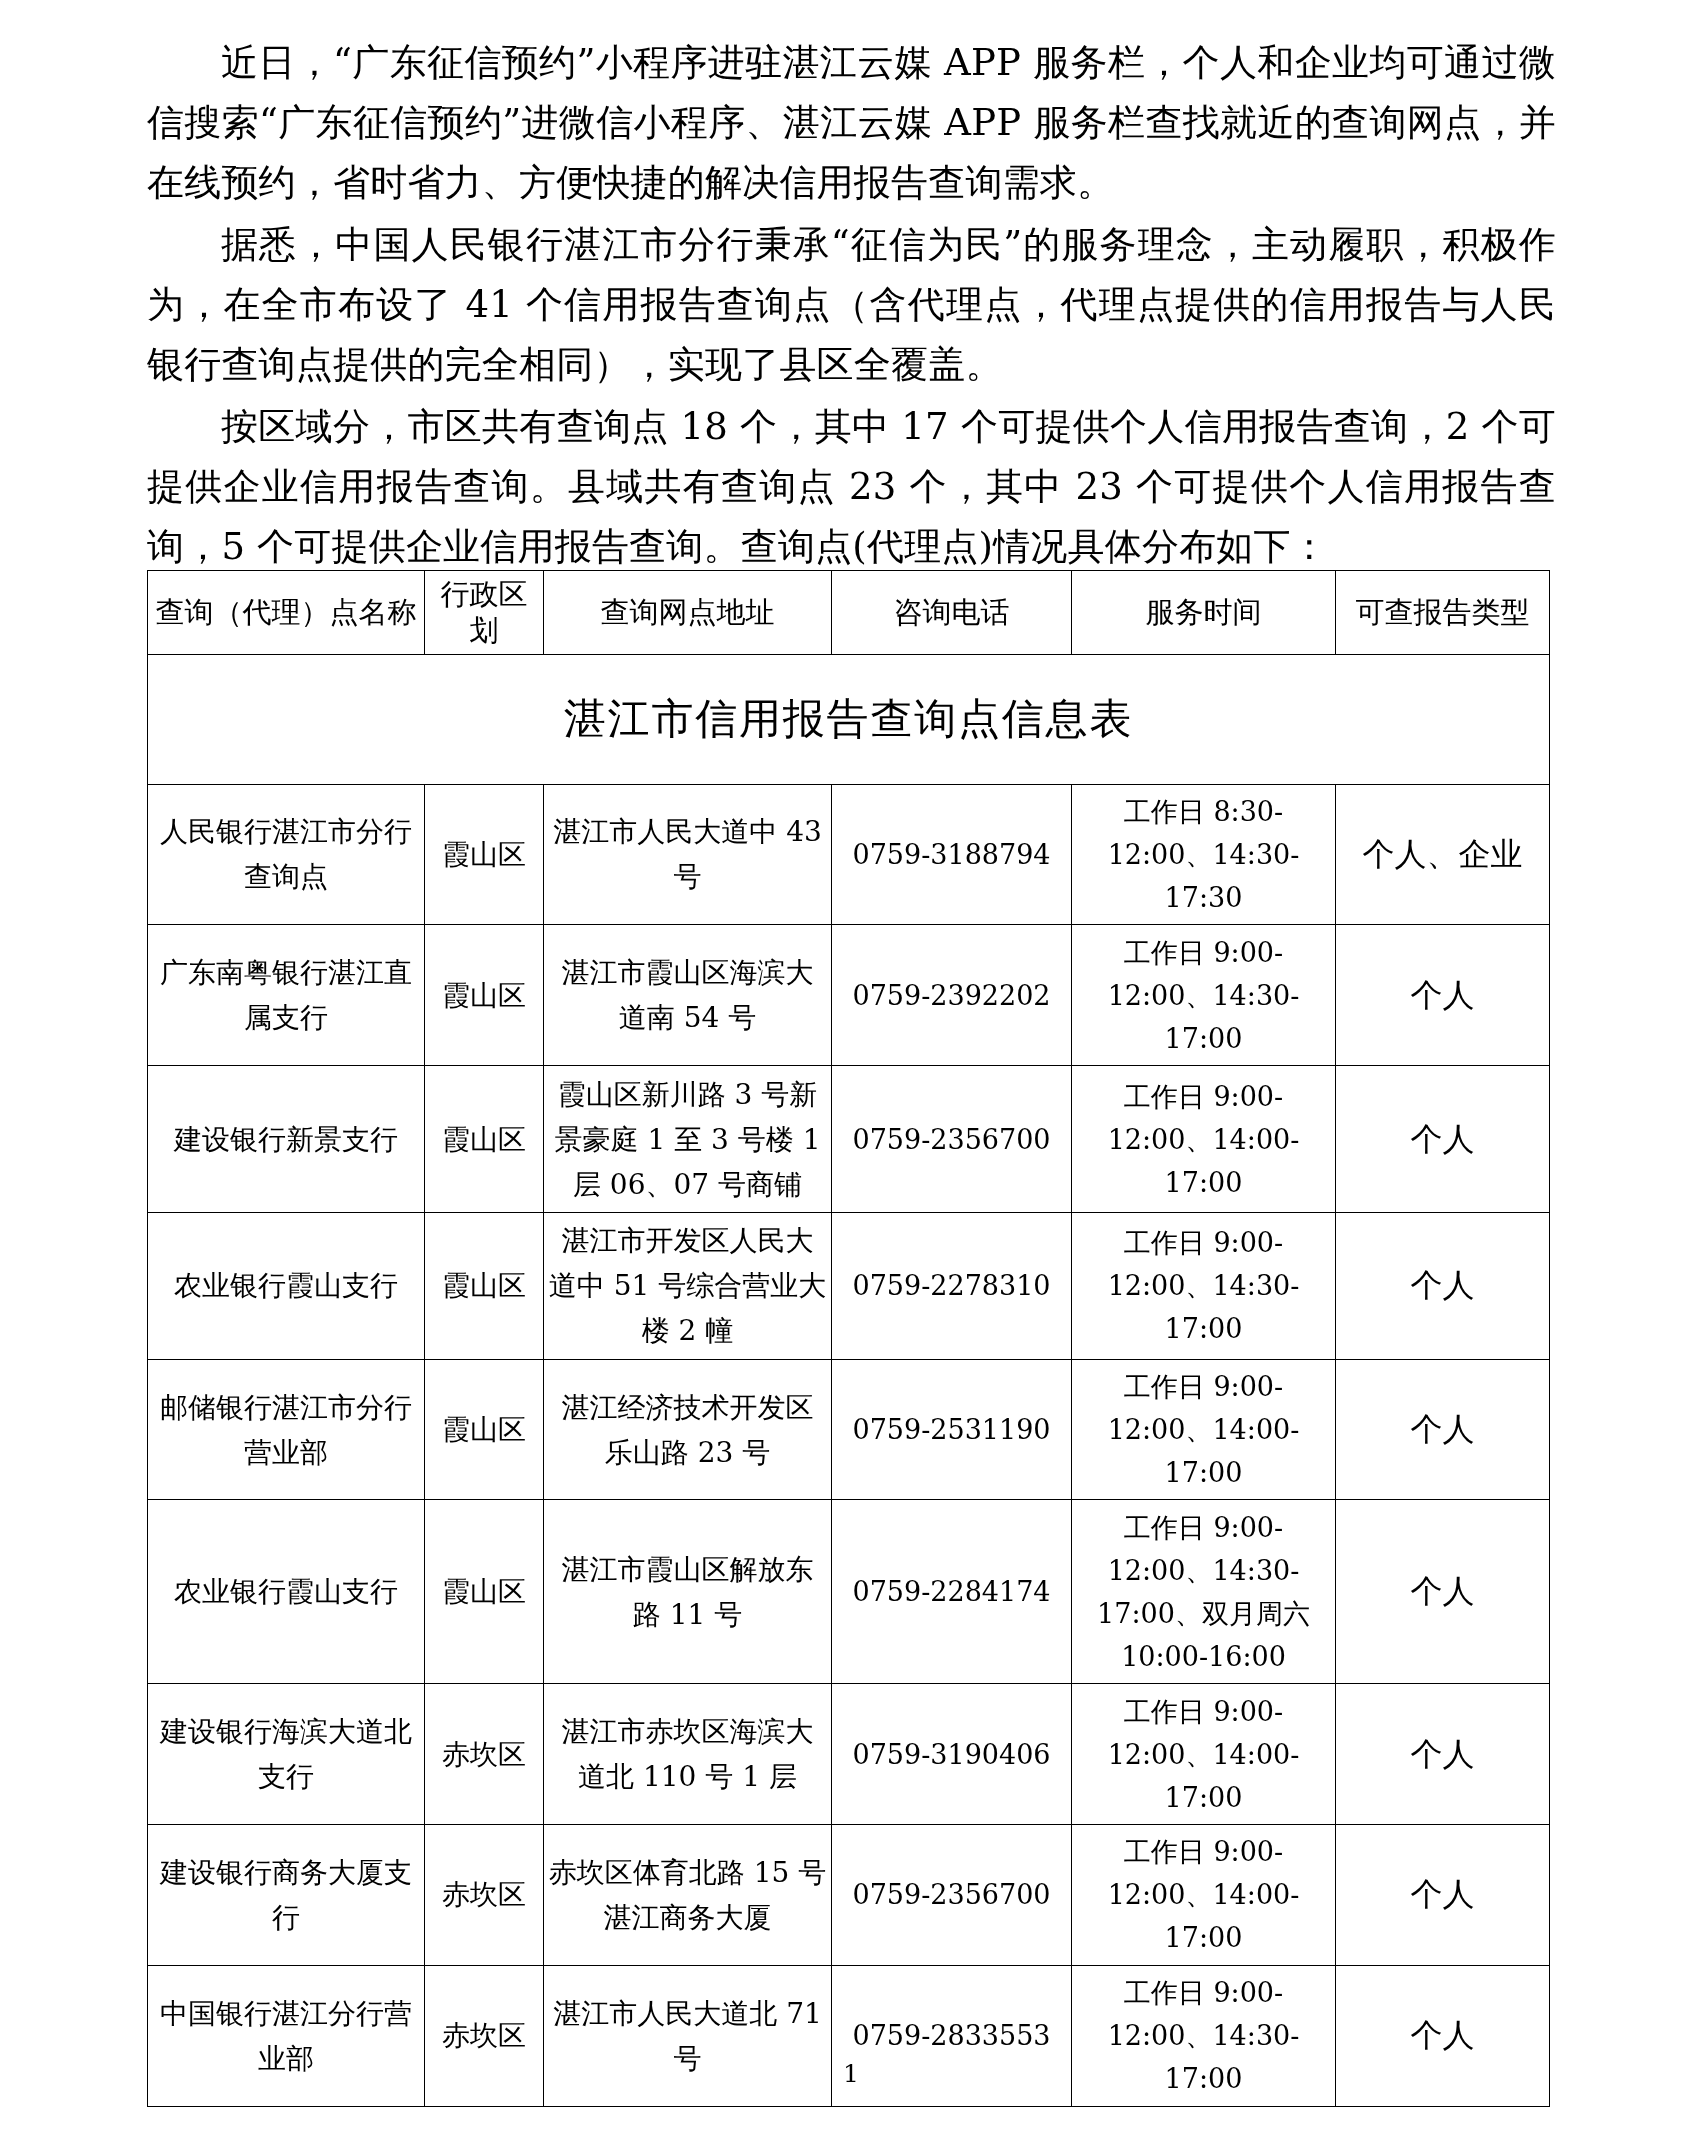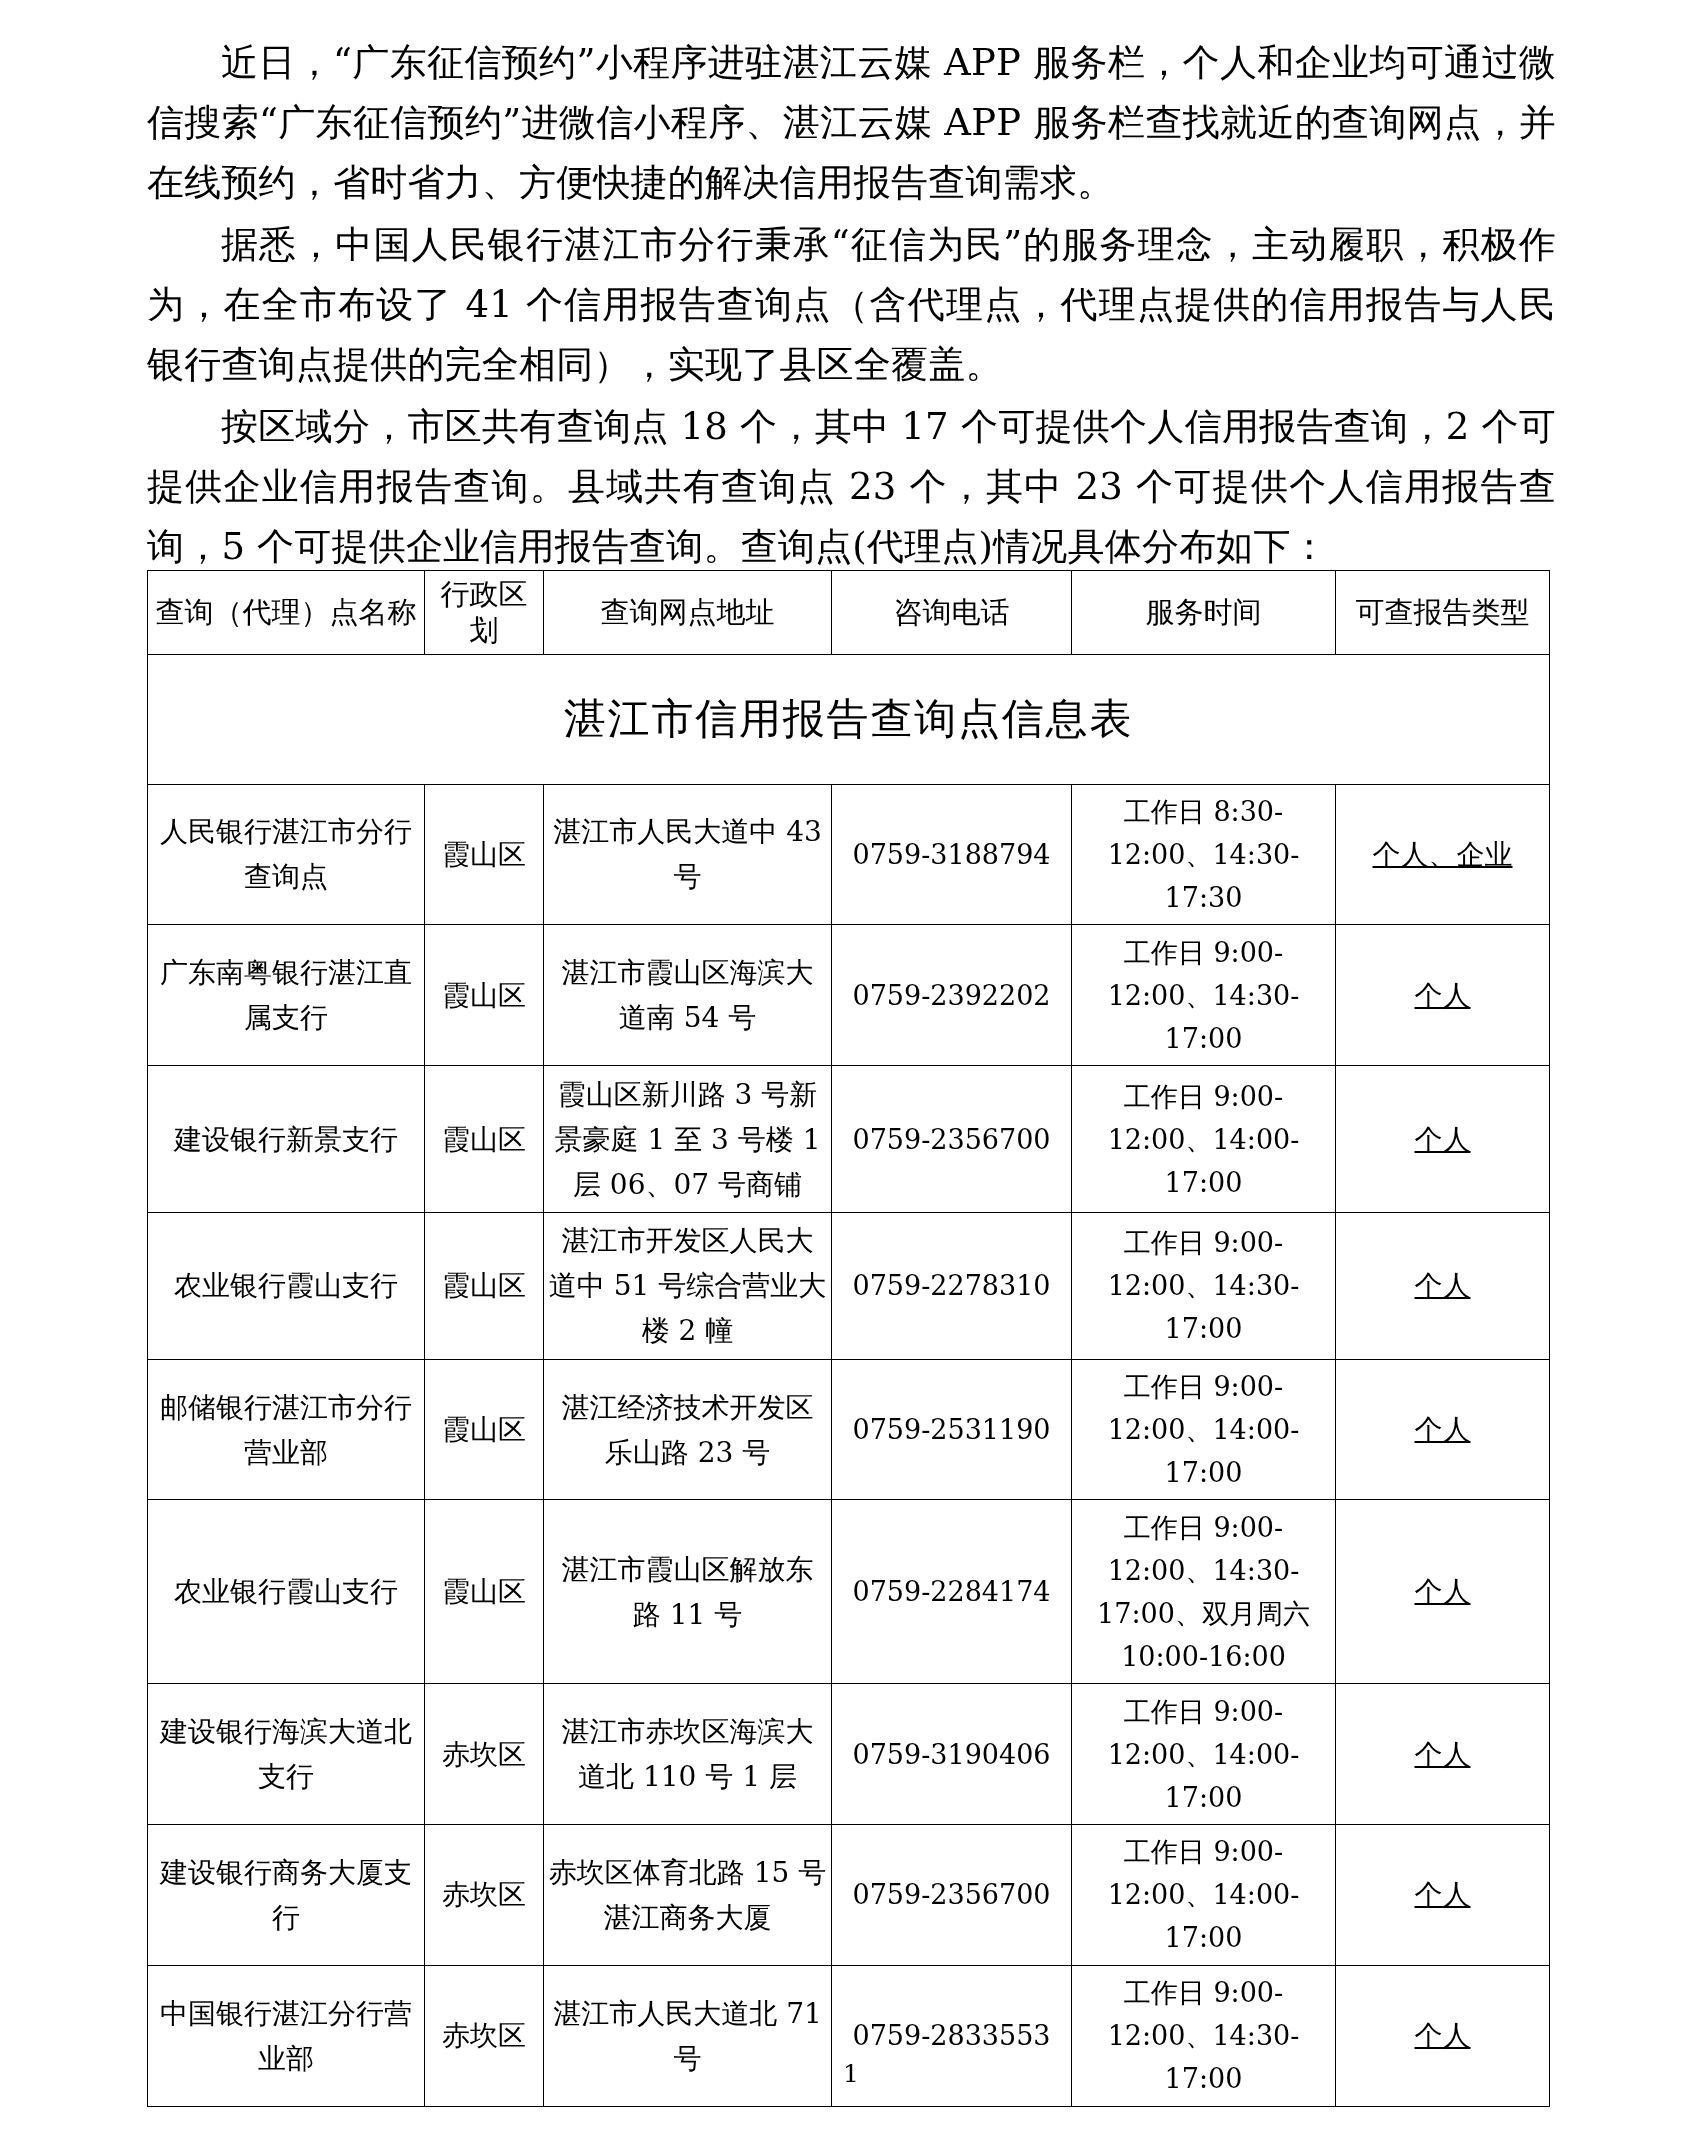--- a/index.html
+++ b/index.html
@@ -82,21 +82,21 @@
     line-height: 36px;
   }
   td.cell {
     font-size: 28px;
     line-height: 45px;
     padding: 11px 7.2px;
   }
   td.cell.tight { padding-left: 3.6px; padding-right: 3.6px; }
   td.phone { font-size: 27px; letter-spacing: 0px; white-space: nowrap; }
   td.hours { font-size: 27px; line-height: 43px; }
-  td.type { font-size: 28px; white-space: nowrap; text-decoration: underline; }
+  td.type { font-size: 32px; white-space: nowrap; }
   td.district { font-size: 28px; white-space: nowrap; }
 
   
   col.c0 { width: 277px; }
   col.c1 { width: 119px; }
   col.c2 { width: 288px; }
   col.c3 { width: 240px; }
   col.c4 { width: 264px; }
   col.c5 { width: 214px; }
 

